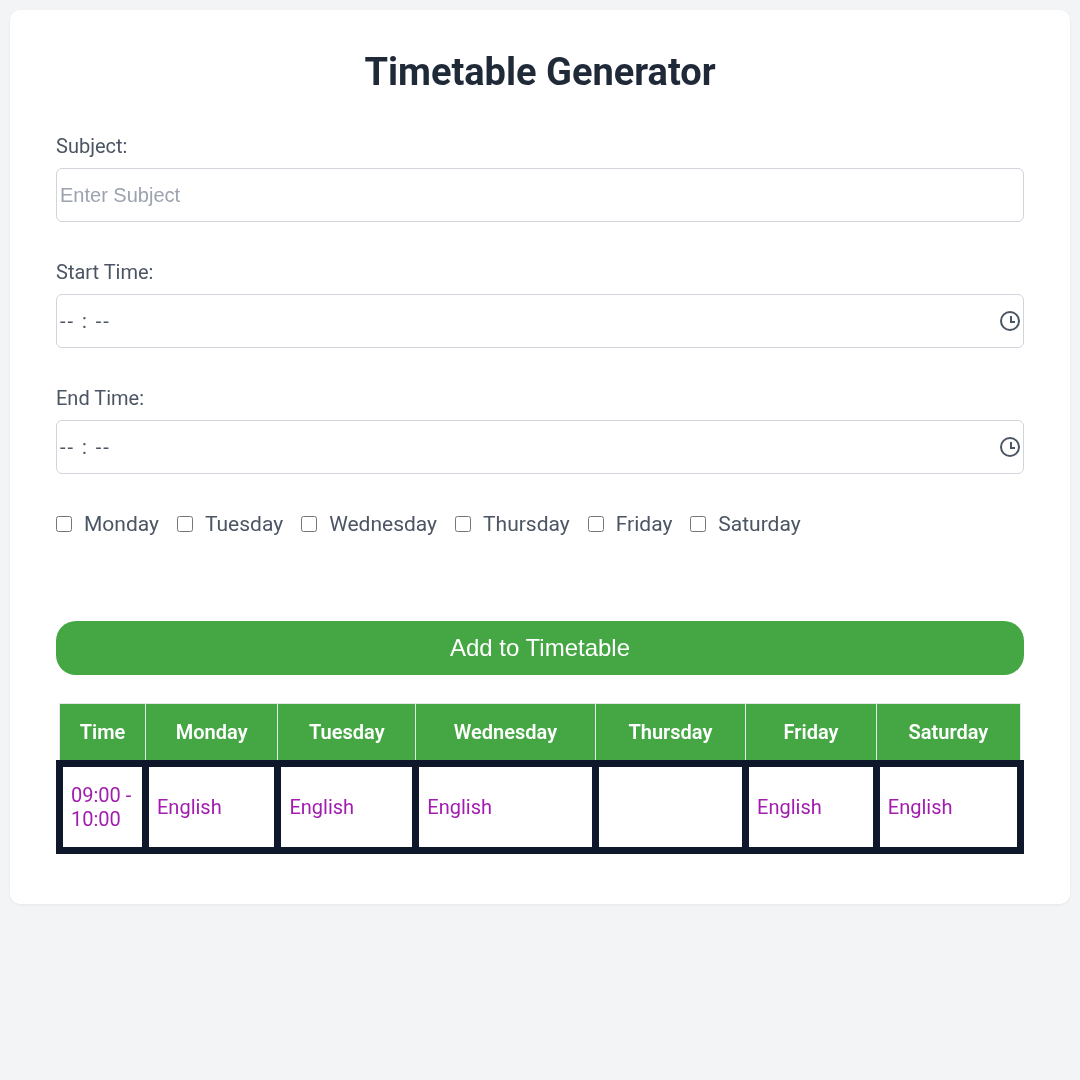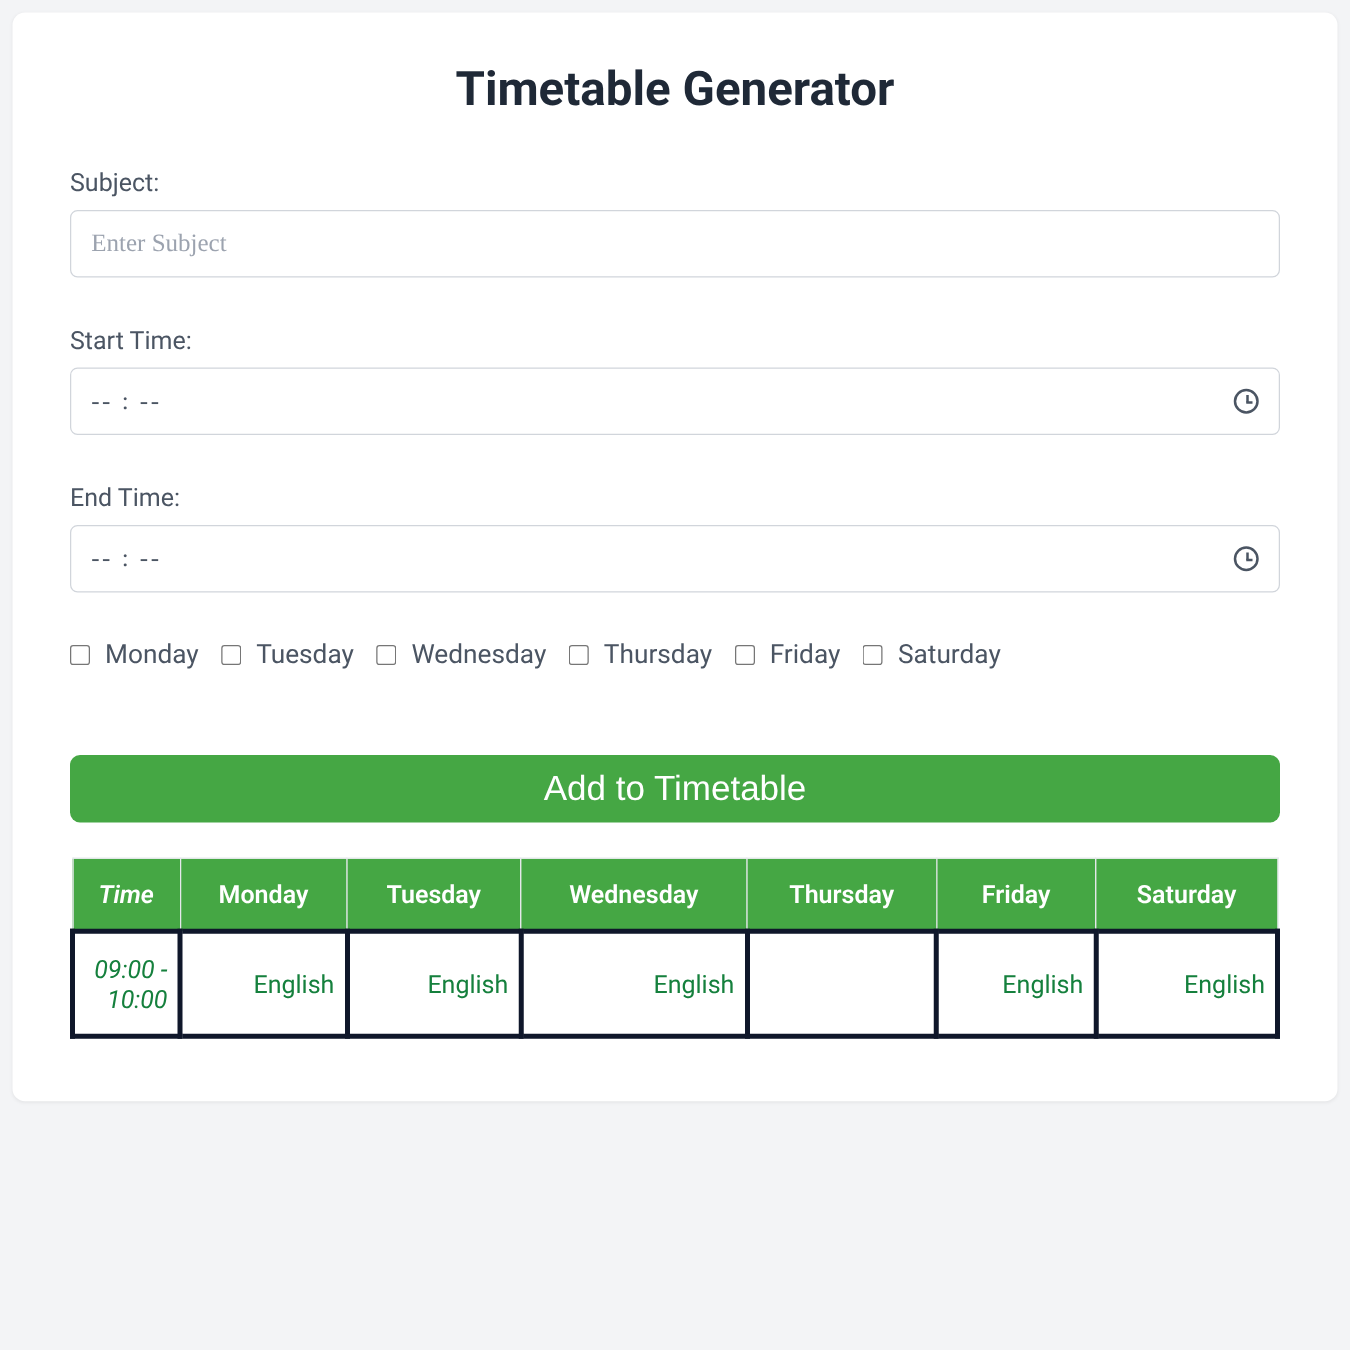--- a/index.html
+++ b/index.html
@@ -29,27 +29,26 @@
     color: #4b5563;
     display: block;
     margin-bottom: 10px;
   }
   .text-input, .time-input {
     width: 100%;
     height: 54px;
     border: 1px solid #d1d5db;
     border-radius: 6px;
     font-size: 20px;
-    padding: 0 16px;
+    padding: 0 3px;
     color: #4b5563;
     background: #fff;
     display: flex;
     align-items: center;
     justify-content: space-between;
-    font-family: Liberation Serif, serif;
   }
   .text-input::placeholder { color: #9ca3af; }
   .time-input .placeholder { color: #4b5563; letter-spacing: 2px; }
   .clock-icon {
     width: 20px; height: 20px;
     border: 2px solid #4b5563;
     border-radius: 50%;
     position: relative;
     flex-shrink: 0;
   }
@@ -76,51 +75,51 @@
     font-size: 21px;
     color: #4b5563;
   }
   .day-item input[type=checkbox] {
     width: 16px; height: 16px;
   }
   .add-btn {
     width: 100%;
     background: #45a744;
     color: #fff;
-    font-size: 28px;
+    font-size: 24px;
     font-weight: 500;
     border: none;
-    border-radius: 8px;
+    border-radius: 20px;
     height: 54px;
-    margin-top: 30px;
+    margin-top: 47px;
     margin-bottom: 28px;
     cursor: pointer;
   }
   table {
     width: 100%;
     border-collapse: collapse;
     font-size: 20px;
   }
   thead th {
     background: #45a744;
     color: #fff;
     font-weight: 600;
     padding: 16px 8px;
     border: 1px solid #e5e7eb;
     text-align: center;
   }
   tbody td {
-    border: 4px solid #0f172a;
+    border: 7px solid #0f172a;
     padding: 16px 8px;
-    text-align: right;
-    color: #15803d;
+    text-align: left;
+    color: #a21caf;
   }
   tbody tr:nth-child(even) td { background: #f3f4f6; }
   tbody td.time-col { font-weight: 400; }
-  th.time-col, td.time-col { width: 86px; font-style: italic; }
+  th.time-col, td.time-col { width: 86px; }
 </style>
 </head>
 <body>
 
 <div class="card">
   <h1>Timetable Generator</h1>
 
   <div class="form-group">
     <label class="form-label">Subject:</label>
     <input class="text-input" type="text" placeholder="Enter Subject" style="">

